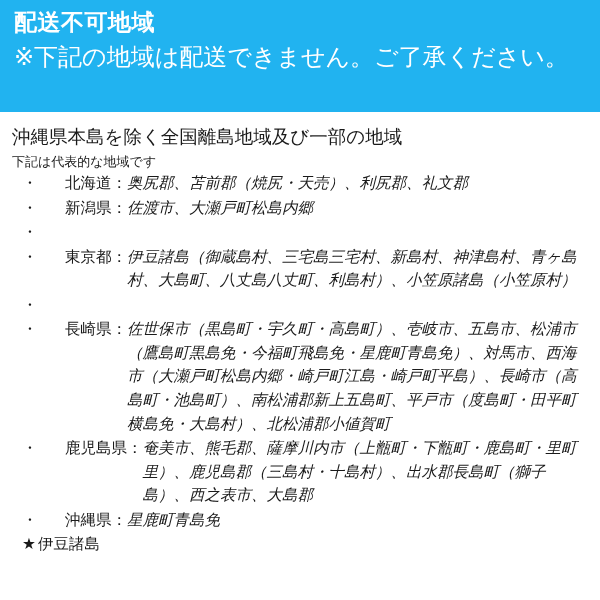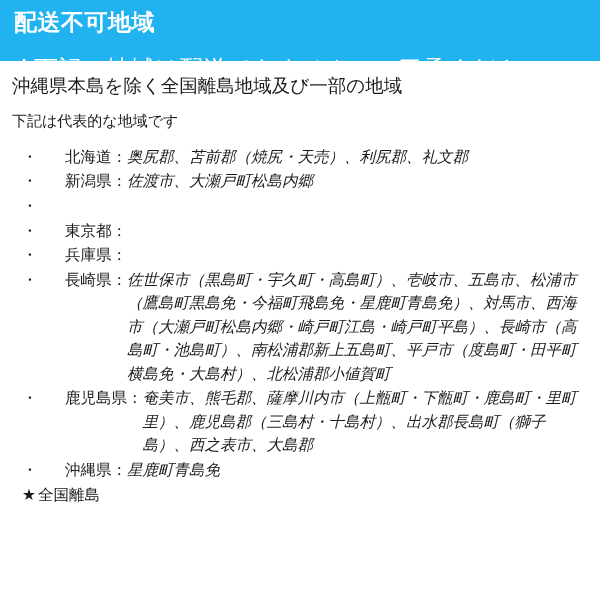--- a/index.html
+++ b/index.html
@@ -15,49 +15,48 @@
     width: 600px;
     height: 600px;
     position: relative;
     overflow: hidden;
     background: #ffffff;
   }
   .banner {
     background: #21b3f0;
     color: #ffffff;
     padding: 6px 14px 10px 14px;
-    height: 61px;
+    height: 112px;
   }
   .banner-title {
     font-size: 23px;
     font-weight: bold;
     line-height: 1.45;
     letter-spacing: 0.5px;
   }
   .banner-sub {
     font-size: 24px;
     font-weight: normal;
     line-height: 1.3;
     letter-spacing: 0px;
-    margin-top: 14px;
+    margin-top: 2px;
   }
   .body {
     padding: 12px 12px 0 12px;
   }
   .lead-main {
     font-size: 18.5px;
     color: #1a1a1a;
     line-height: 1.4;
-    margin-bottom: 11px;
+    margin-bottom: 3px;
   }
   .lead-sub {
-    font-size: 15px;
+    font-size: 13px;
     color: #1a1a1a;
     line-height: 1.4;
-    margin-bottom: 14px;
   }
   .region-list {
     margin: 0;
     padding: 0;
     list-style: none;
   }
   .region-row {
     display: flex;
     align-items: flex-start;
     font-size: 15.5px;
@@ -128,25 +127,25 @@
         <span class="areas">佐渡市、大瀬戸町松島内郷</span>
       </li>
 
       <li class="region-row">
         <span class="bullet">・</span>
       </li>
 
       <li class="region-row">
         <span class="bullet">・</span>
         <span class="pref">東京都：</span>
+        <span class="areas">伊豆諸島（御蔵島村、三宅島三宅村、新島村、神津島村、青ヶ島村、大島町、八丈島八丈町、利島村）、小笠原諸島（小笠原村）</span>
       </li>
 
       <li class="region-row">
         <span class="bullet">・</span>
-        <span class="pref">兵庫県：</span>
       </li>
 
       <li class="region-row">
         <span class="bullet">・</span>
         <span class="pref">長崎県：</span>
         <span class="areas">佐世保市（黒島町・宇久町・高島町）、壱岐市、五島市、松浦市（鷹島町黒島免・今福町飛島免・星鹿町青島免）、対馬市、西海市（大瀬戸町松島内郷・崎戸町江島・崎戸町平島）、長崎市（高島町・池島町）、南松浦郡新上五島町、平戸市（度島町・田平町横島免・大島村）、北松浦郡小値賀町</span>
       </li>
 
       <li class="region-row">
         <span class="bullet">・</span>
@@ -157,17 +156,17 @@
       <li class="region-row">
         <span class="bullet">・</span>
         <span class="pref">沖縄県：</span>
         <span class="areas">星鹿町青島免</span>
       </li>
 
     </ul>
 
     <div class="footer-row">
       <span class="star">★</span>
-      <span>全国離島</span>
+      <span>伊豆諸島</span>
     </div>
   </div>
 
 </div>
 
 </body></html>

